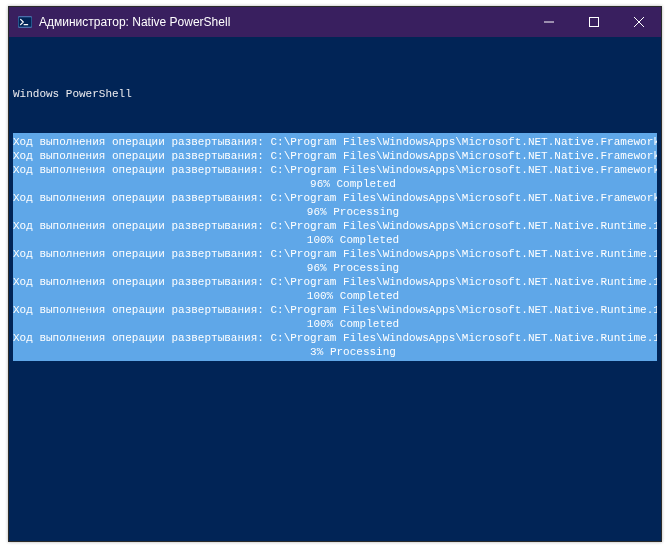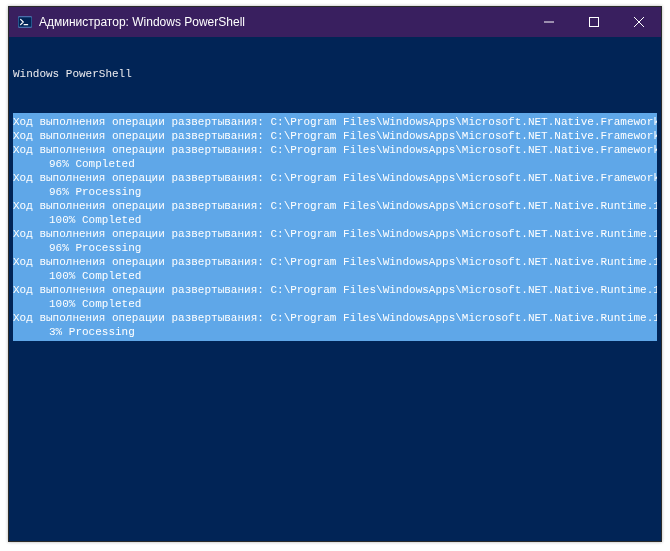--- a/index.html
+++ b/index.html
@@ -66,47 +66,49 @@
       color: #eeedf0;
       font-size: 11px;
       line-height: 14px;
       padding: 2px 4px;
       overflow: hidden;
       white-space: pre;
       position: relative;
     }
     .header-line {
       color: #eeedf0;
+      margin-top: 20px;
     }
     .selected-block {
       background: #5fa7e8;
       color: #ffffff;
       margin-top: 4px;
       padding: 2px 0;
     }
     .output-line {
       white-space: pre;
       overflow: hidden;
     }
     .indent {
       padding-left: 36px;
+      text-align: center;
     }
   </style>
 </head>
 <body>
 
 <div class="window">
   <div class="titlebar">
     <div class="titlebar-icon">
       <svg width="14" height="14" viewBox="0 0 16 16">
         <rect x="0" y="2" width="16" height="12" rx="1" fill="#012456" stroke="#6db4f0" stroke-width="0.8"></rect>
         <path d="M3 5 L6 8 L3 11 M7 11 L11 11" stroke="#ffffff" stroke-width="1.4" fill="none" stroke-linecap="round" stroke-linejoin="round"></path>
       </svg>
     </div>
-    <div class="titlebar-title">Администратор: Windows PowerShell</div>
+    <div class="titlebar-title">Администратор: Native PowerShell</div>
     <div class="window-controls">
       <div class="win-btn">
         <svg width="10" height="10" viewBox="0 0 10 10">
             <path d="M0 5 L10 5" stroke="#ffffff" stroke-width="1"></path>
           </svg>
       </div>
       <div class="win-btn">
         <svg width="10" height="10" viewBox="0 0 10 10">
             <rect x="0.5" y="0.5" width="9" height="9" stroke="#ffffff" stroke-width="1" fill="none"></rect>
           </svg>

